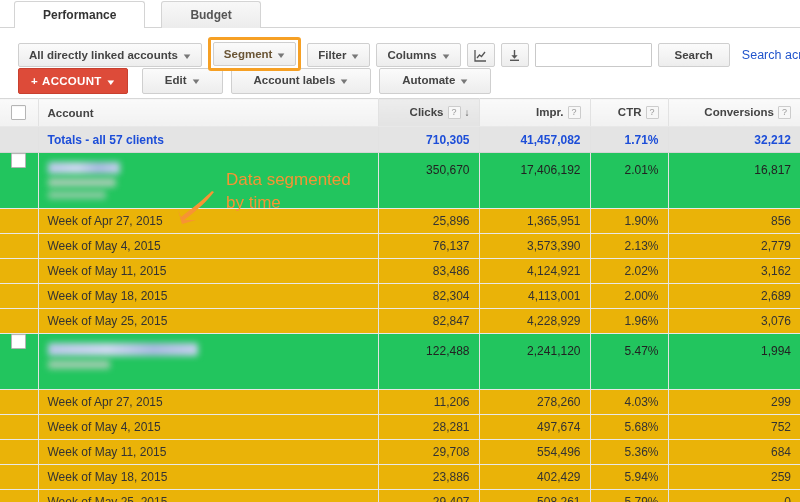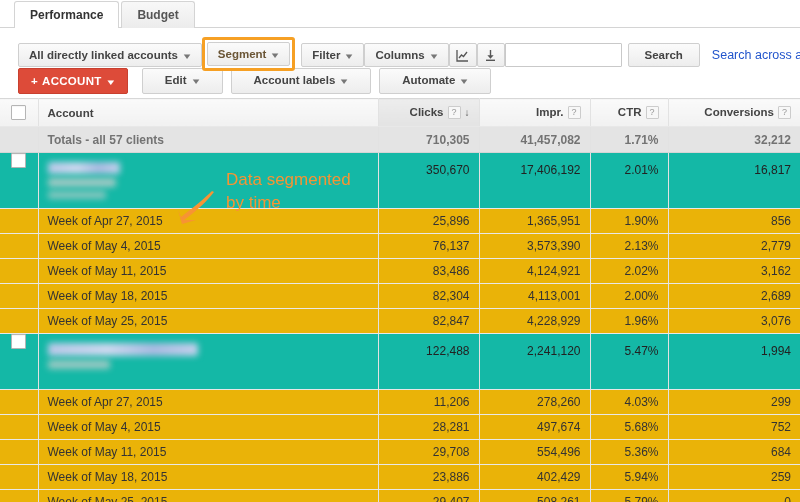--- a/index.html
+++ b/index.html
@@ -23,34 +23,34 @@
     height: 28px;
     background: #ffffff;
     border-bottom: 1px solid #d4d4d4;
     padding-left: 14px;
     box-sizing: border-box;
   }
   .tab {
     display: inline-block;
     height: 27px;
     line-height: 27px;
-    padding: 0 15px;
+    padding: 0 28px;
     font-size: 12px;
     font-weight: bold;
     color: #555555;
     border: 1px solid #d4d4d4;
     border-bottom: none;
     border-top-left-radius: 3px;
     border-top-right-radius: 3px;
     background: linear-gradient(to bottom, #f8f8f8, #ececec);
     vertical-align: bottom;
     box-sizing: border-box;
     position: relative;
     top: 1px;
-    margin-right: 2px;
+    margin-right: 16px;
     cursor: pointer;
   }
   .tab.active {
     background: #ffffff;
     color: #333333;
     top: 1px;
     z-index: 2;
   }
 
   
@@ -72,21 +72,21 @@
     line-height: 23px;
     padding: 0 10px;
     font-size: 11.5px;
     font-weight: bold;
     color: #444444;
     background: linear-gradient(to bottom, #fbfbfb, #ededed);
     border: 1px solid #cfcfcf;
     border-radius: 2px;
     vertical-align: middle;
     box-sizing: border-box;
-    margin-right: 0;
+    margin-right: 6px;
     cursor: pointer;
     white-space: nowrap;
   }
   .btn .caret {
     display: inline-block;
     margin-left: 5px;
     font-size: 8px;
     color: #777777;
     transform: scaleX(1.4);
   }
@@ -226,26 +226,26 @@
     background: #ffffff;
     box-shadow: inset 0 1px 1px rgba(0,0,0,0.04);
     cursor: pointer;
     vertical-align: middle;
   }
 
   tr.totals td {
     height: 26px;
     background: #e4e4e4;
     font-weight: bold;
-    color: #737373;
+    color: #1d4ed8;
     border-bottom: 1px solid #d5d5d5;
   }
   tr.account-row td {
     height: 56px;
-    background: #14b8a6;
+    background: #22c55e;
     vertical-align: top;
     padding-top: 9px;
   }
   tr.account-row td.col-num { vertical-align: top; padding-top: 10px; }
   tr.segment-row td {
     height: 25px;
     background: #eab308;
     color: #333333;
   }
 

